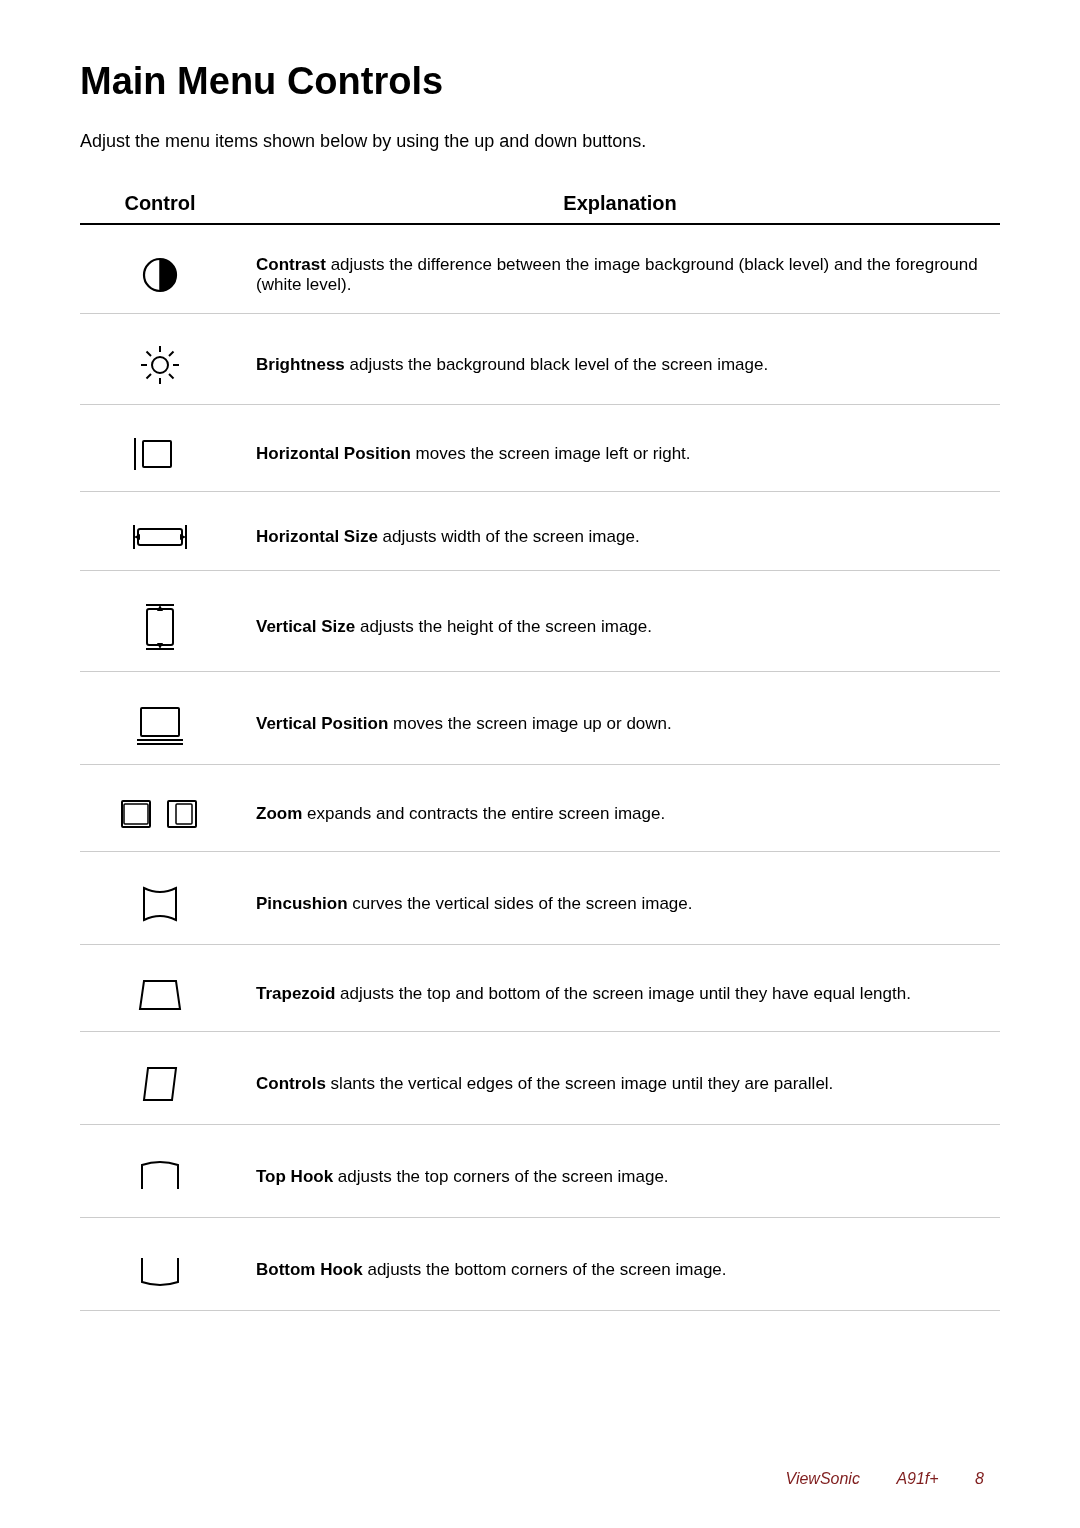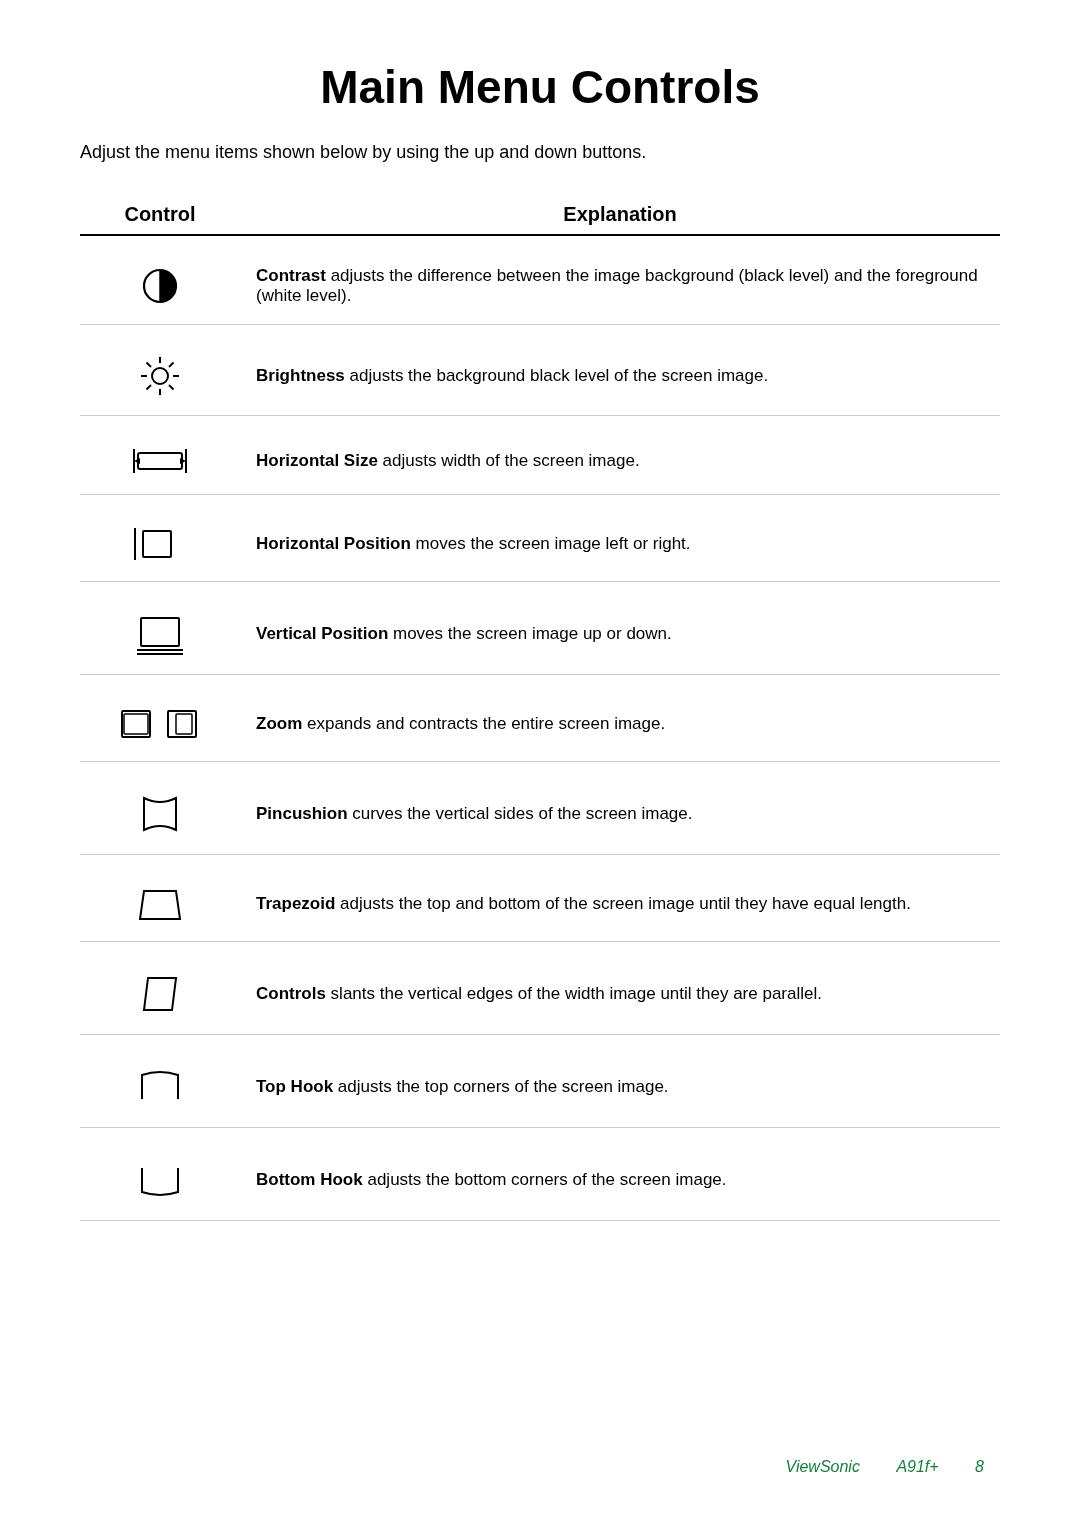--- a/index.html
+++ b/index.html
@@ -6,25 +6,24 @@
     body {
       background: #fff;
       font-family: Times New Roman, Times, serif;
       font-size: 18px;
       color: #000;
       width: 1080px;
       min-height: 1528px;
       padding: 60px 80px 60px 80px;
     }
     h1 {
-      font-size: 46px;
+      font-size: 38px;
       font-weight: bold;
       margin-bottom: 28px;
       font-family: Arial, sans-serif;
-      text-align: center;
     }
     .intro {
       font-size: 18px;
       margin-bottom: 32px;
       font-family: Arial, sans-serif;
     }
     table {
       width: 100%;
       border-collapse: collapse;
       margin-bottom: 40px;
@@ -58,25 +57,25 @@
       width: 160px;
     }
     .icon-cell {
       display: flex;
       align-items: center;
       justify-content: center;
     }
     .bold { font-weight: bold; }
     .footer {
       position: absolute;
-      bottom: 52px;
+      bottom: 40px;
       right: 80px;
       font-family: Arial, sans-serif;
       font-size: 16px;
-      color: #15803d;
+      color: #7f1d1d;
       font-style: italic;
     }
     .footer span { margin: 0 16px; }
 
     
     svg { overflow: visible; }
   </style>
 </head>
 <body>
 
@@ -117,42 +116,56 @@
               <line x1="34.5" y1="7.5" x2="30" y2="12" stroke="#000" stroke-width="2"></line>
               <line x1="12" y1="30" x2="7.5" y2="34.5" stroke="#000" stroke-width="2"></line>
             </svg>
           </div>
         </td>
         <td><span class="bold">Brightness</span><span> adjusts the background black level of the screen image.</span></td>
       </tr>
       <tr>
         <td>
           <div class="icon-cell">
+            <svg width="54" height="38" viewBox="0 0 54 38">
+              <rect x="10" y="6" width="28" height="26" rx="1" fill="none" stroke="#000" stroke-width="2"></rect>
+              <line x1="2" y1="3" x2="2" y2="35" stroke="#000" stroke-width="2"></line>
+            </svg>
+          </div>
+        </td>
+        <td><span class="bold">Horizontal Position</span><span> moves the screen image left or right.</span></td>
+      </tr>
+      <tr>
+        <td>
+          <div class="icon-cell">
             <svg width="60" height="30" viewBox="0 0 60 30">
               <rect x="8" y="7" width="44" height="16" rx="2" fill="none" stroke="#000" stroke-width="2"></rect>
               <line x1="4" y1="3" x2="4" y2="27" stroke="#000" stroke-width="2"></line>
               <line x1="56" y1="3" x2="56" y2="27" stroke="#000" stroke-width="2"></line>
               <line x1="4" y1="15" x2="56" y2="15" stroke="#000" stroke-width="0"></line>
               <polygon points="4,15 10,12 10,18" fill="#000"></polygon>
               <polygon points="56,15 50,12 50,18" fill="#000"></polygon>
             </svg>
           </div>
         </td>
         <td><span class="bold">Horizontal Size</span><span> adjusts width of the screen image.</span></td>
       </tr>
       <tr>
         <td>
           <div class="icon-cell">
-            <svg width="54" height="38" viewBox="0 0 54 38">
-              <rect x="10" y="6" width="28" height="26" rx="1" fill="none" stroke="#000" stroke-width="2"></rect>
-              <line x1="2" y1="3" x2="2" y2="35" stroke="#000" stroke-width="2"></line>
-            </svg>
-          </div>
-        </td>
-        <td><span class="bold">Horizontal Position</span><span> moves the screen image left or right.</span></td>
+            <svg width="34" height="52" viewBox="0 0 34 52">
+              <rect x="4" y="8" width="26" height="36" rx="2" fill="none" stroke="#000" stroke-width="2"></rect>
+              <line x1="3" y1="4" x2="31" y2="4" stroke="#000" stroke-width="2"></line>
+              <line x1="3" y1="48" x2="31" y2="48" stroke="#000" stroke-width="2"></line>
+              <polygon points="17,4 14,10 20,10" fill="#000"></polygon>
+              <polygon points="17,48 14,42 20,42" fill="#000"></polygon>
+            </svg>
+          </div>
+        </td>
+        <td><span class="bold">Vertical Size</span><span> adjusts the height of the screen image.</span></td>
       </tr>
       <tr>
         <td>
           <div class="icon-cell">
             <svg width="54" height="44" viewBox="0 0 54 44">
               <rect x="8" y="6" width="38" height="28" rx="1" fill="none" stroke="#000" stroke-width="2"></rect>
               <line x1="4" y1="38" x2="50" y2="38" stroke="#000" stroke-width="2"></line>
               <line x1="4" y1="42" x2="50" y2="42" stroke="#000" stroke-width="2"></line>
             </svg>
           </div>
@@ -193,21 +206,21 @@
         <td><span class="bold">Trapezoid</span><span> adjusts the top and bottom of the screen image until they have equal length.</span></td>
       </tr>
       <tr>
         <td>
           <div class="icon-cell">
             <svg width="44" height="44" viewBox="0 0 44 44">
               <polygon points="10,6 38,6 34,38 6,38" fill="none" stroke="#000" stroke-width="2"></polygon>
             </svg>
           </div>
         </td>
-        <td><span class="bold">Controls</span><span> slants the vertical edges of the width image until they are parallel.</span></td>
+        <td><span class="bold">Controls</span><span> slants the vertical edges of the screen image until they are parallel.</span></td>
       </tr>
       <tr>
         <td>
           <div class="icon-cell">
             <svg width="44" height="44" viewBox="0 0 44 44">
               <path d="M4 34 L4 10 Q22 4 40 10 L40 34" fill="none" stroke="#000" stroke-width="2"></path>
             </svg>
           </div>
         </td>
         <td><span class="bold">Top Hook</span><span> adjusts the top corners of the screen image.</span></td>

